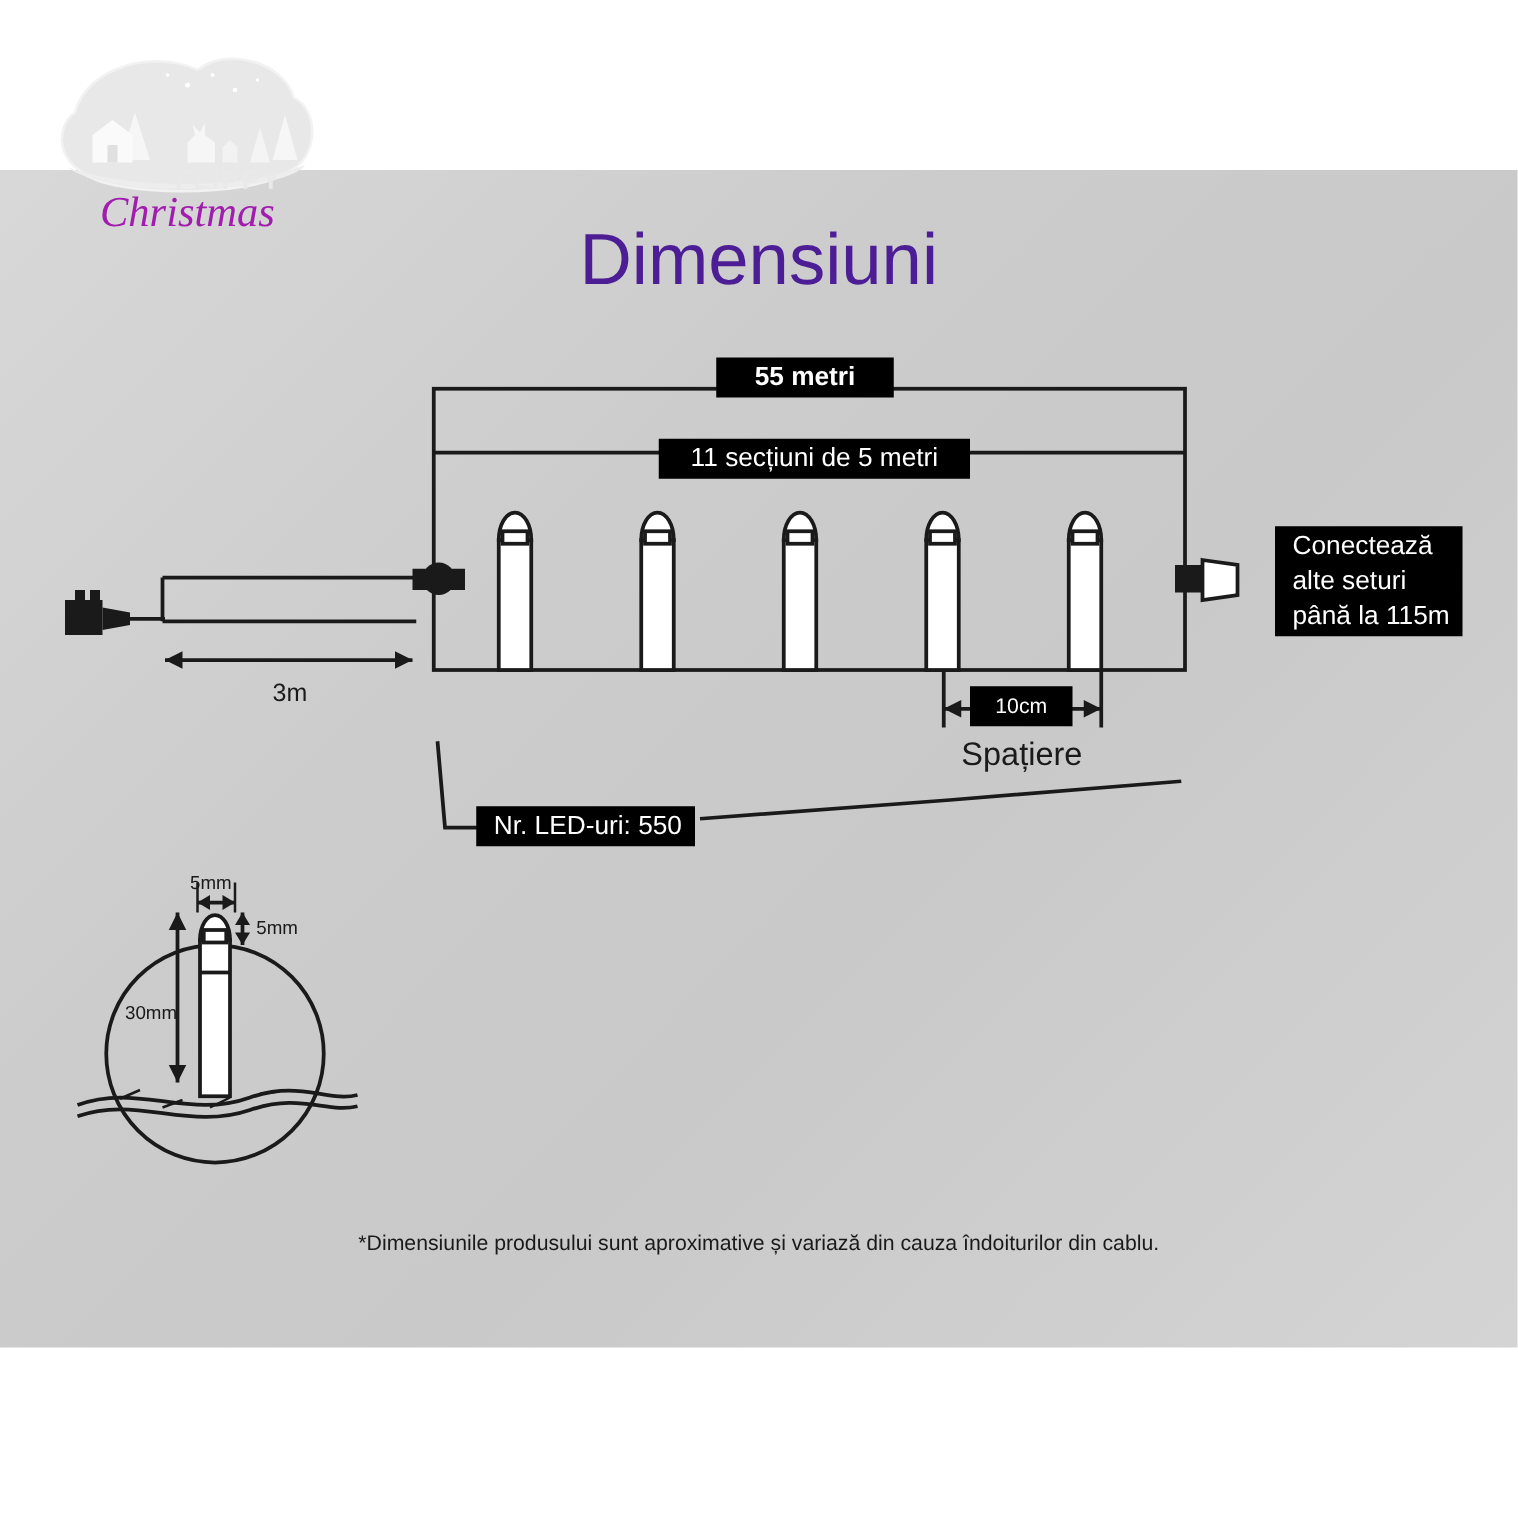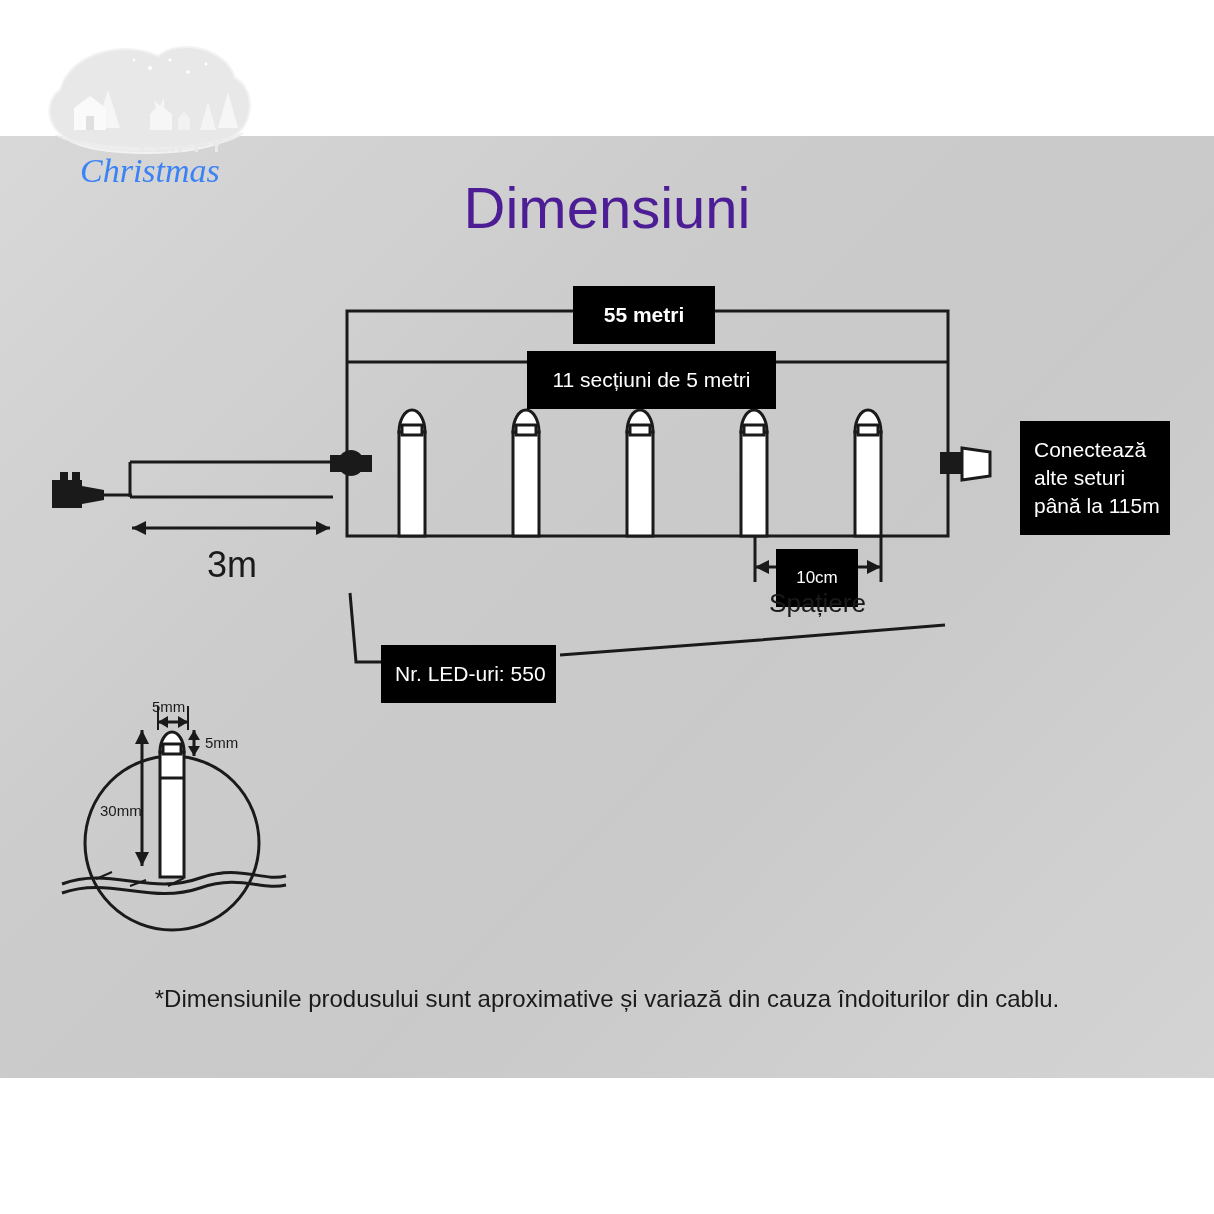--- a/index.html
+++ b/index.html
@@ -44,21 +44,21 @@
     letter-spacing: 2px;
     color: #e9e9e9;
     font-family: "Liberation Sans", sans-serif;
     font-weight: bold;
   }
   #logo .logo-text2 {
     position: absolute;
     left: 50px;
     top: 122px;
     font-size: 34px;
-    color: #3b82f6;
+    color: #a21caf;
     font-family: "Liberation Serif", serif;
     font-style: italic;
   }
   
   #title {
     position: absolute;
     left: 0;
     top: 174px;
     width: 1214px;
     text-align: center;
@@ -66,41 +66,41 @@
     color: #4c1d95;
     font-family: "Liberation Sans", sans-serif;
   }
   
   .chip {
     position: absolute;
     background: #000000;
     color: #ffffff;
     font-size: 21px;
     line-height: 28px;
-    padding: 15px 14px;
+    padding: 2px 14px;
     font-family: "Liberation Sans", sans-serif;
     font-weight: bold;
     white-space: pre;
     box-sizing: border-box;
   }
   .chip.normal { font-weight: normal; }
   .chip.small { font-size: 17px; }
   
   .txt {
     position: absolute;
     color: #1a1a1a;
     font-family: "Liberation Sans", sans-serif;
   }
   #footnote {
     position: absolute;
     left: 0;
     top: 985px;
     width: 1214px;
     text-align: center;
-    font-size: 24px;
+    font-size: 17px;
     color: #1a1a1a;
   }
   svg { position: absolute; left: 0; top: 0; }
 </style>
 </head>
 <body>
 
 <div id="canvas">
 
   <div id="panel"></div>
@@ -219,21 +219,21 @@
 
   <div class="chip normal" style="left:1020px; top:421px; width:150px; text-align:left;">Conectează
 alte seturi
 până la 115m</div>
 
   <div class="chip normal small" style="left:776px; top:549px; width:82px; text-align:center;">10cm</div>
 
   <div class="chip normal" style="left:381px; top:645px; width:175px; text-align:center;">Nr. LED-uri: 550</div>
 
 
-  <div class="txt" style="left:177px; top:544px; width:110px; text-align:center; font-size:36px;">3m</div>
+  <div class="txt" style="left:177px; top:544px; width:110px; text-align:center; font-size:20px;">3m</div>
 
   <div class="txt" style="left:730px; top:588px; width:175px; text-align:center; font-size:26px;">Spațiere</div>
 
 
   <div class="txt" style="left:152px; top:698px; font-size:15px;">5mm</div>
 
   <div class="txt" style="left:205px; top:734px; font-size:15px;">5mm</div>
 
   <div class="txt" style="left:100px; top:802px; font-size:15px;">30mm</div>
 

